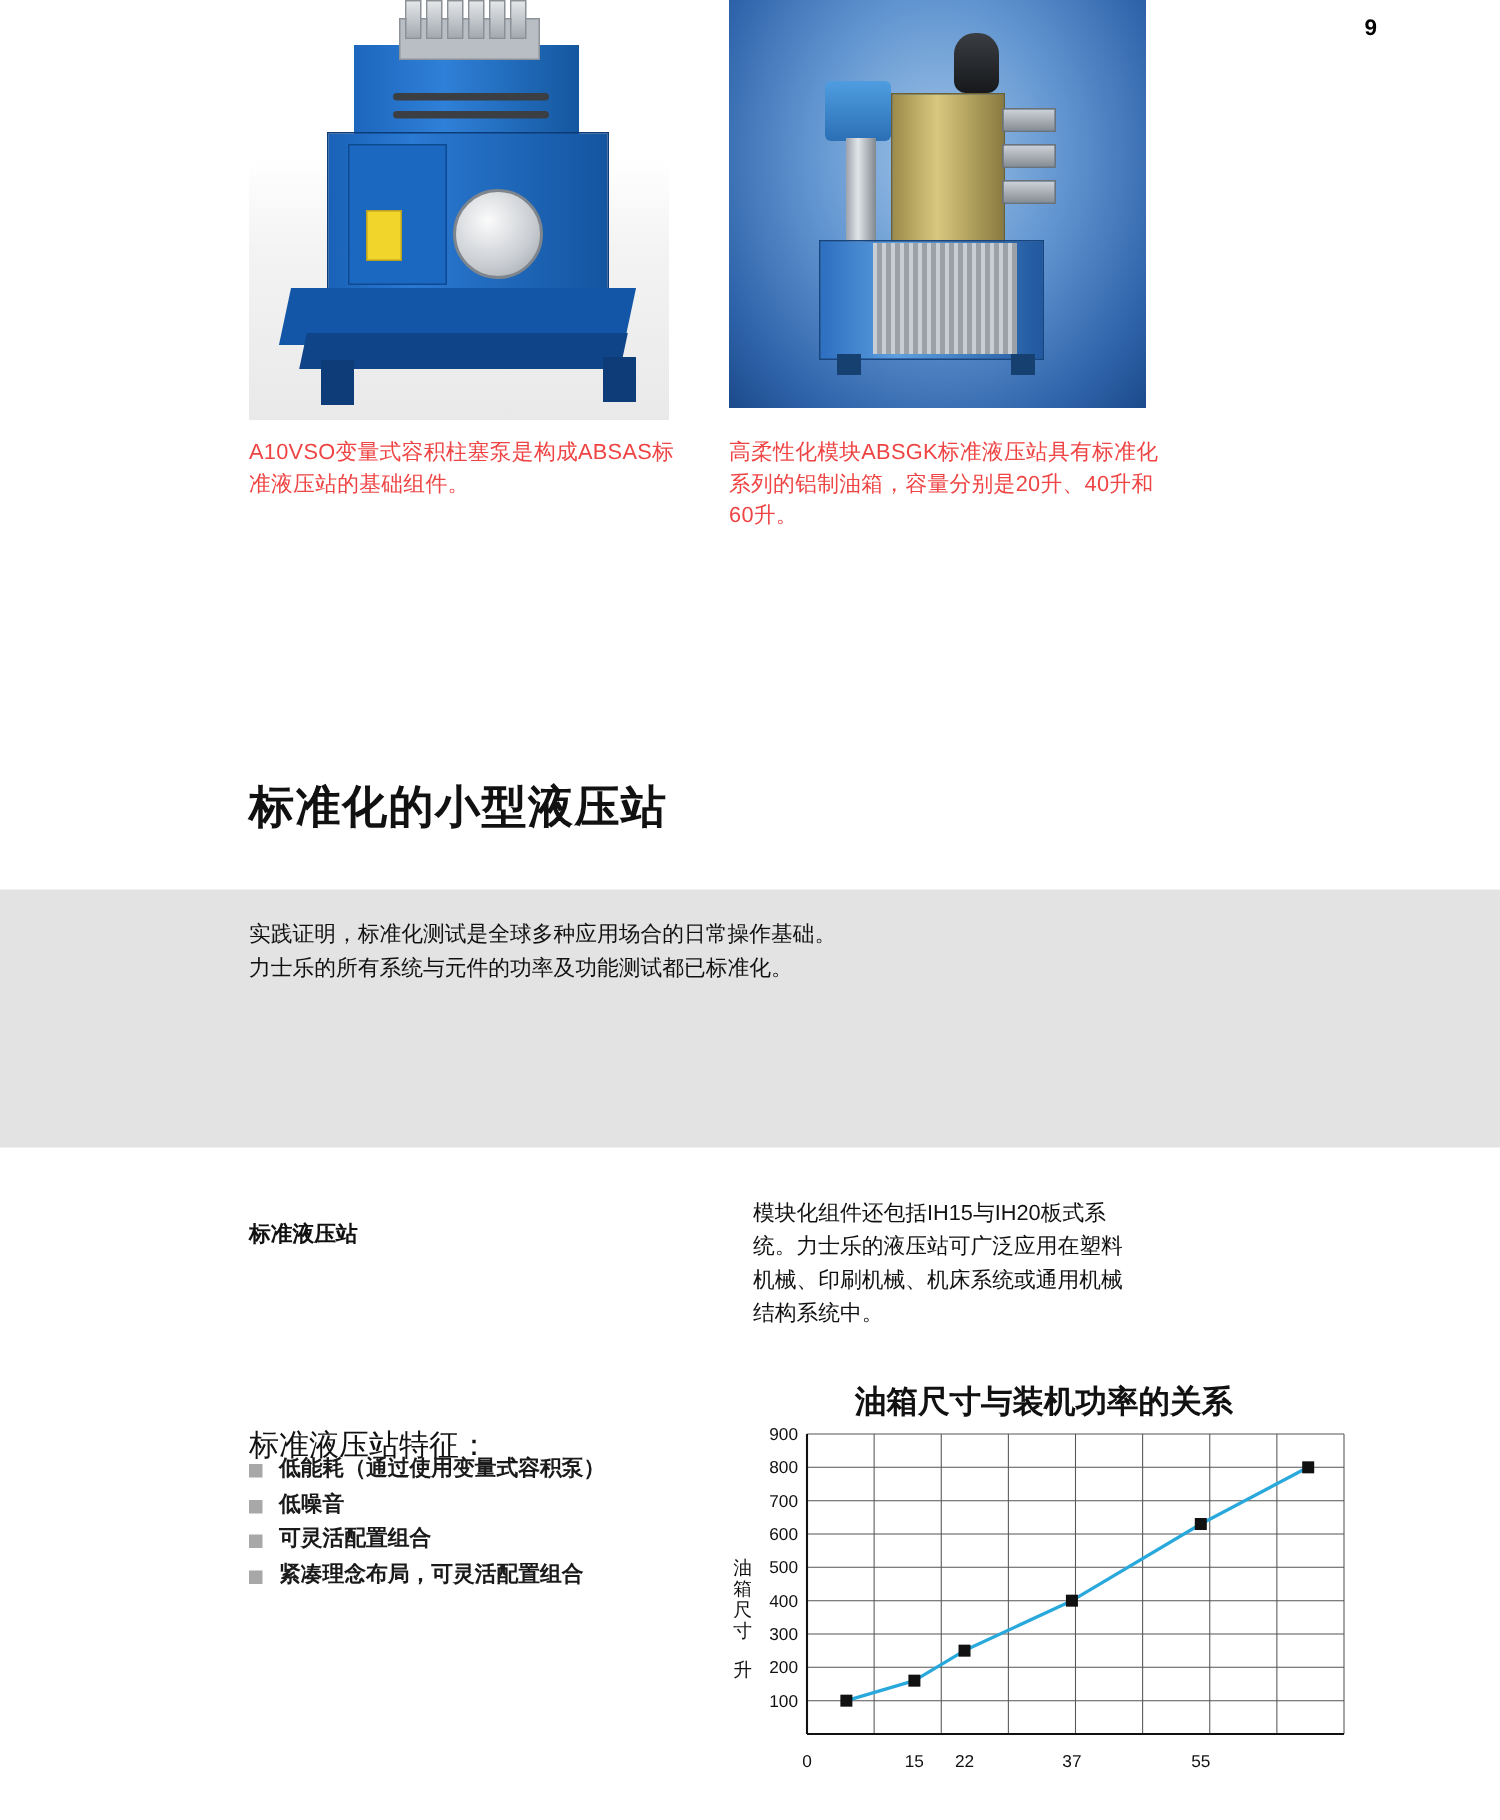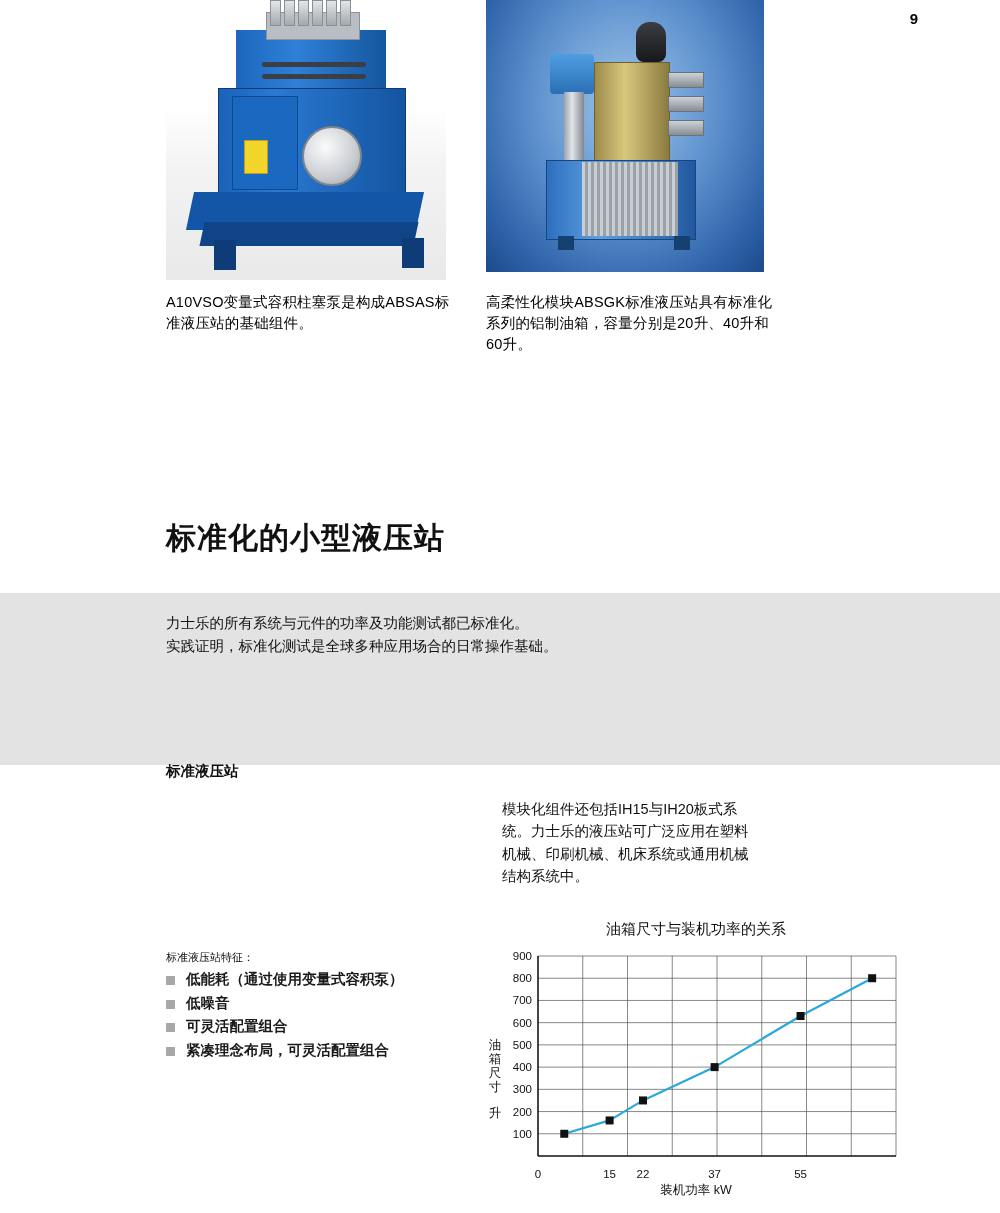--- a/index.html
+++ b/index.html
@@ -162,21 +162,21 @@
     position: absolute;
     background: linear-gradient(#cdd2d8, #878d94);
     border: 1px solid #6d7279;
   }
 
   
   .caption {
     position: absolute;
     font-size: 14.5px;
     line-height: 1.45;
-    color: #000000;
+    color: #ef4444;
     letter-spacing: 0.2px;
   }
   #caption-left { left: 166px; top: 292px; width: 290px; }
   #caption-right { left: 486px; top: 292px; width: 290px; }
 
   
   #section-heading {
     position: absolute;
     left: 166px;
     top: 518px;
@@ -205,34 +205,34 @@
     color: #111;
   }
 
   
   .col {
     position: absolute;
     font-size: 14.5px;
     line-height: 1.55;
     color: #111;
   }
-  #col-left { left: 166px; top: 760px; width: 282px; }
+  #col-left { left: 166px; top: 812px; width: 282px; }
   #col-right { left: 486px; top: 782px; width: 290px; }
   .col h4 {
     margin: 0 0 2px 0;
     font-size: 14.5px;
     font-weight: bold;
   }
   .col p { margin: 16px; }
 
   #features-title {
     position: absolute;
     left: 166px;
     top: 950px;
-    font-size: 11px;
+    font-size: 20px;
     color: #111;
   }
   #features-list {
     position: absolute;
     left: 166px;
     top: 972px;
     width: 300px;
     list-style: none;
     margin: 0;
     padding: 0;
@@ -262,22 +262,22 @@
     top: 920px;
     width: 420px;
     height: 290px;
   }
   #chart-title {
     position: absolute;
     left: 0;
     top: 0;
     width: 420px;
     text-align: center;
-    font-size: 15px;
-    font-weight: normal;
+    font-size: 21px;
+    font-weight: bold;
     color: #111;
   }
   #chart-svg {
     position: absolute;
     left: 0;
     top: 28px;
   }
   .chart-axis-y-label {
     position: absolute;
     left: 2px;
@@ -339,22 +339,22 @@
   <div class="m2-foot" style="left:188px;"></div>
 </div>
 
 <div class="caption" id="caption-left">A10VSO变量式容积柱塞泵是构成ABSAS标准液压站的基础组件。</div>
 <div class="caption" id="caption-right">高柔性化模块ABSGK标准液压站具有标准化系列的铝制油箱，容量分别是20升、40升和60升。</div>
 
 <div id="section-heading">标准化的小型液压站</div>
 
 <div id="grey-band"></div>
 <div id="band-text">
+  <div>实践证明，标准化测试是全球多种应用场合的日常操作基础。</div>
   <div>力士乐的所有系统与元件的功率及功能测试都已标准化。</div>
-  <div>实践证明，标准化测试是全球多种应用场合的日常操作基础。</div>
 </div>
 
 <div class="col" id="col-left">
   <h4>标准液压站</h4>
 </div>
 
 <div class="col" id="col-right">
   <p>模块化组件还包括IH15与IH20板式系统。力士乐的液压站可广泛应用在塑料机械、印刷机械、机床系统或通用机械结构系统中。</p>
 </div>
 
@@ -369,21 +369,20 @@
 <div id="chart-wrap">
   <div id="chart-title">油箱尺寸与装机功率的关系</div>
   <div class="chart-axis-y-label">
     <div>油</div>
     <div>箱</div>
     <div>尺</div>
     <div>寸</div>
     <div style="height:12px"></div>
     <div>升</div>
   </div>
-  <div class="chart-axis-x-label">装机功率  kW</div>
   <svg id="chart-svg" width="420" height="250">
       <rect x="52" y="8" width="358" height="200" fill="#ffffff"></rect>
       <line x1="52" y1="185.77777777777777" x2="410" y2="185.77777777777777" stroke="#555" stroke-width="0.7"></line>
       <text x="46" y="189.77777777777777" text-anchor="end" font-size="11.5" fill="#111" font-family="Liberation Sans, sans-serif">100</text>
       <line x1="52" y1="163.55555555555554" x2="410" y2="163.55555555555554" stroke="#555" stroke-width="0.7"></line>
       <text x="46" y="167.55555555555554" text-anchor="end" font-size="11.5" fill="#111" font-family="Liberation Sans, sans-serif">200</text>
       <line x1="52" y1="141.33333333333334" x2="410" y2="141.33333333333334" stroke="#555" stroke-width="0.7"></line>
       <text x="46" y="145.33333333333334" text-anchor="end" font-size="11.5" fill="#111" font-family="Liberation Sans, sans-serif">300</text>
       <line x1="52" y1="119.11111111111111" x2="410" y2="119.11111111111111" stroke="#555" stroke-width="0.7"></line>
       <text x="46" y="123.11111111111111" text-anchor="end" font-size="11.5" fill="#111" font-family="Liberation Sans, sans-serif">400</text>

